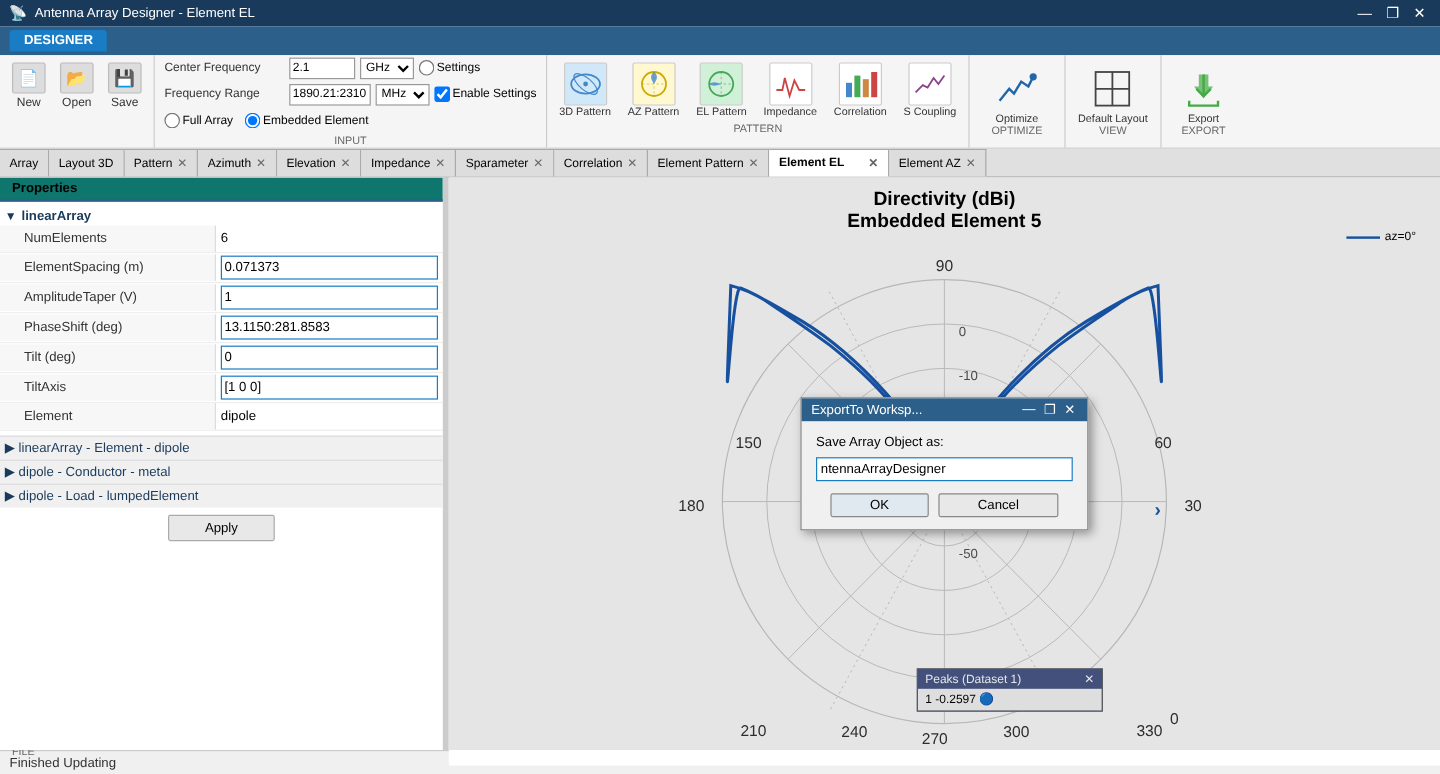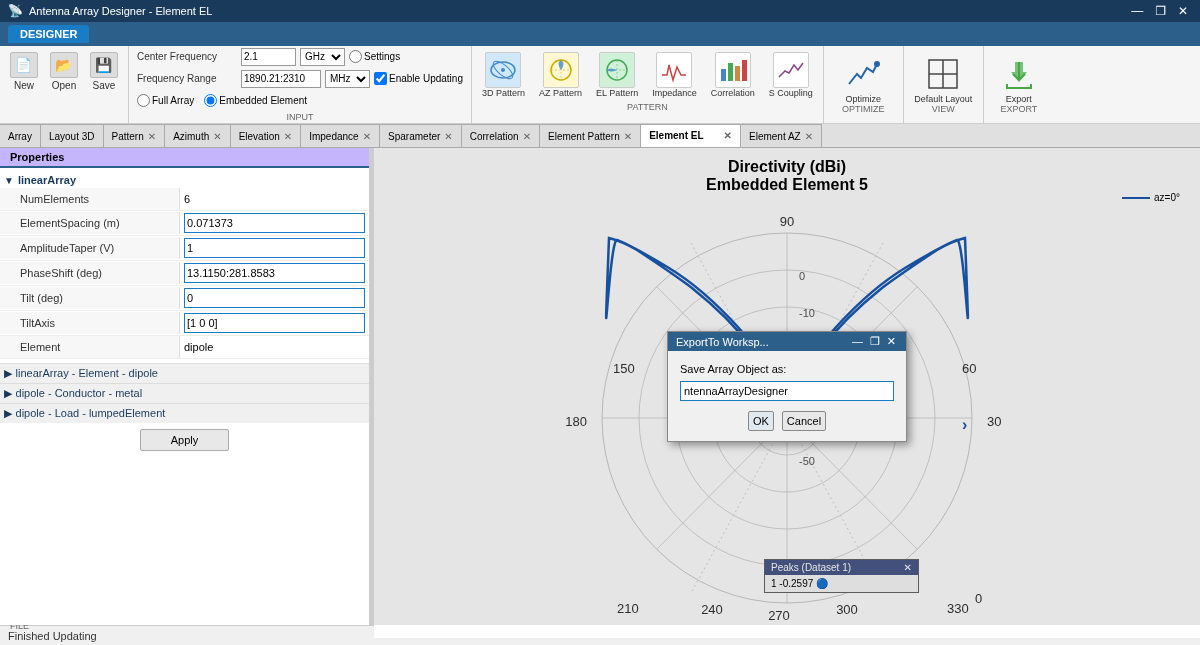--- a/index.html
+++ b/index.html
@@ -200,21 +200,21 @@
     
     .left-panel {
       width: 370px;
       background: white;
       border-right: 1px solid #ccc;
       display: flex;
       flex-direction: column;
       overflow-y: auto;
     }
     .properties-tab {
-      background: #c4b5fd;
+      background: #0f766e;
       border-bottom: 2px solid #2c5f8a;
       padding: 3px 10px;
       font-size: 11px;
       font-weight: bold;
     }
     .tree-section { padding: 4px 0; }
     .tree-header {
       display: flex;
       align-items: center;
       padding: 2px 4px;
@@ -398,21 +398,21 @@
       padding: 0 3px;
       background: white;
     }
     .modal-buttons {
       display: flex;
       gap: 8px;
       justify-content: center;
       margin-top: 10px;
     }
     .modal-btn {
-      padding: 3px 4px;
+      padding: 3px 32px;
       font-size: 11px;
       cursor: pointer;
       border: 1px solid #888;
       background: #e8e8e8;
       border-radius: 2px;
     }
     .modal-btn.primary {
       background: #e0e8f0;
     }
 
@@ -467,28 +467,28 @@
         <option>GHz</option>
         <option>MHz</option>
       </select>
       <label style="font-size:10px;display:flex;align-items:center;gap:2px;">
         <input type="radio" name="arraytype" style="">
         <span>Settings</span>
       </label>
     </div>
     <div class="input-row">
       <span class="input-label">Frequency Range</span>
-      <input class="input-field" type="text" style="width: 80px;" value="1890.21:2310">
+      <input class="input-field" type="text" style="width: 68px;" value="1890.21:2310">
       <select class="input-select">
         <option>MHz</option>
         <option>GHz</option>
       </select>
       <label style="font-size:10px;display:flex;align-items:center;gap:2px;">
         <input type="checkbox" checked="" style="">
-        <span>Enable Updating</span>
+        <span>Enable Settings</span>
       </label>
     </div>
     <div style="display:flex;gap:10px;margin-top:2px;">
       <label style="font-size:10px;display:flex;align-items:center;gap:2px;">
         <input type="radio" name="viewtype" style="">
         <span>Full Array</span>
       </label>
       <label style="font-size:10px;display:flex;align-items:center;gap:2px;">
         <input type="radio" name="viewtype" checked="" style="">
         <span>Embedded Element</span>

